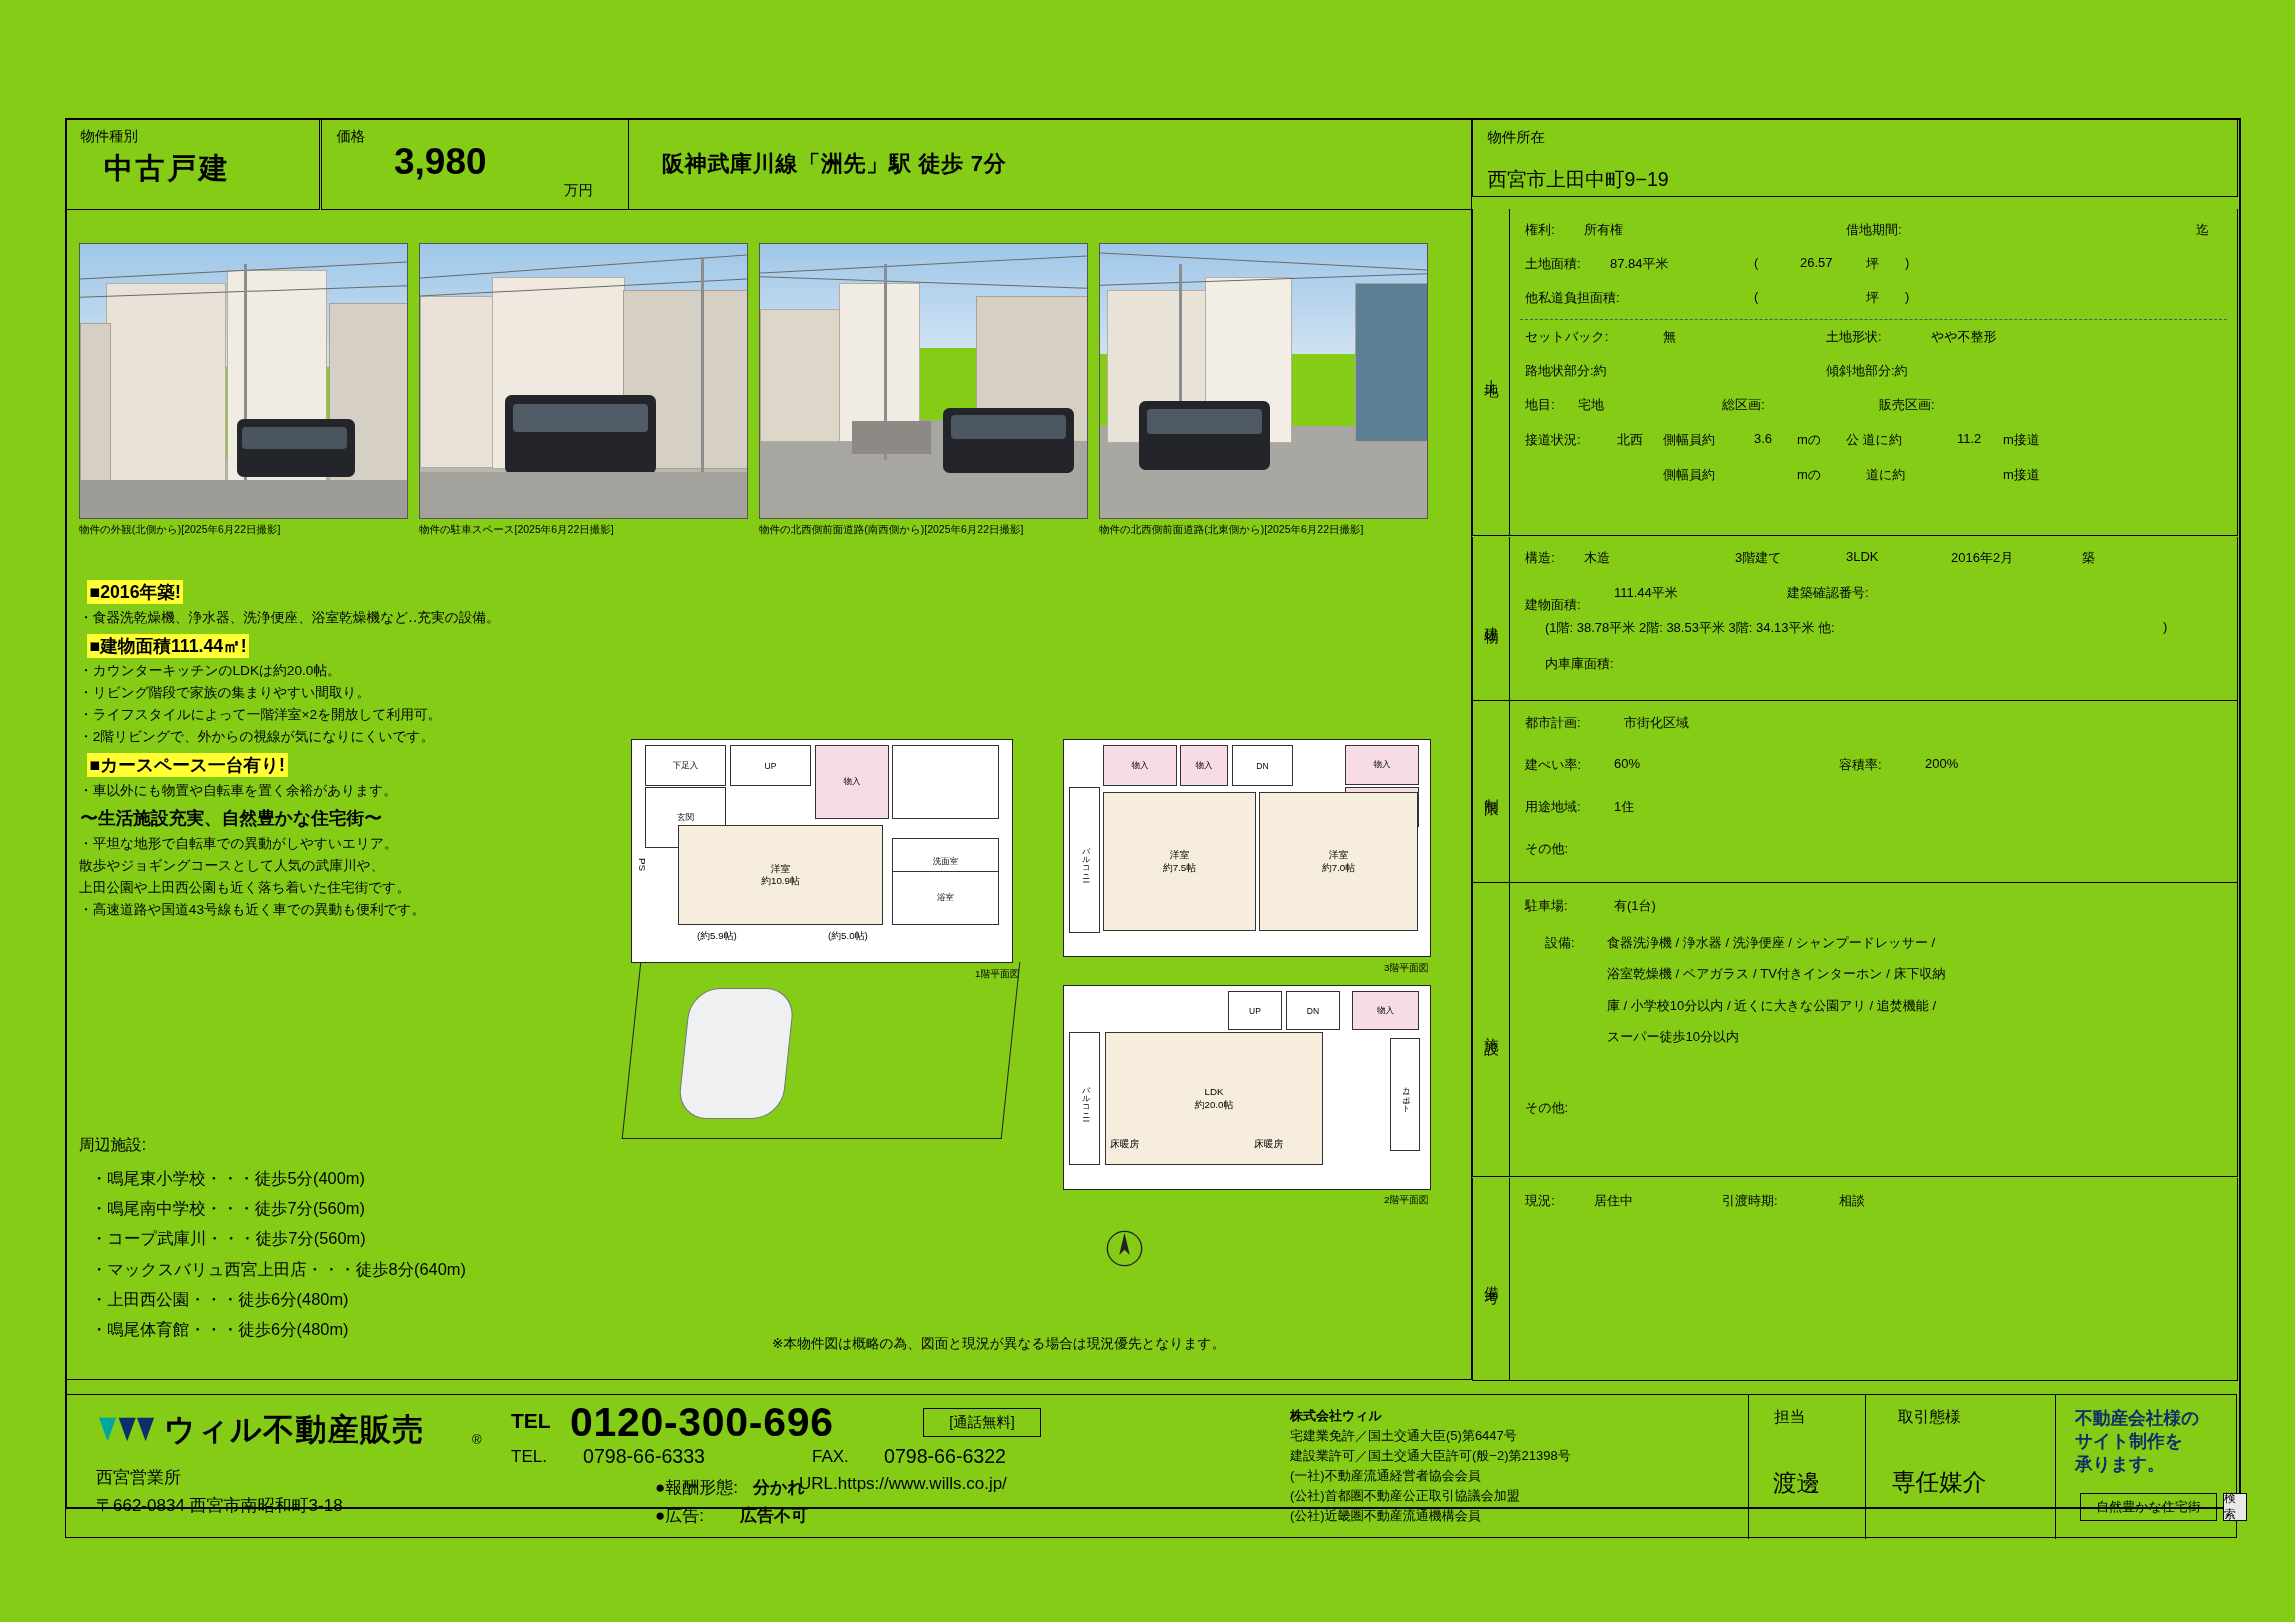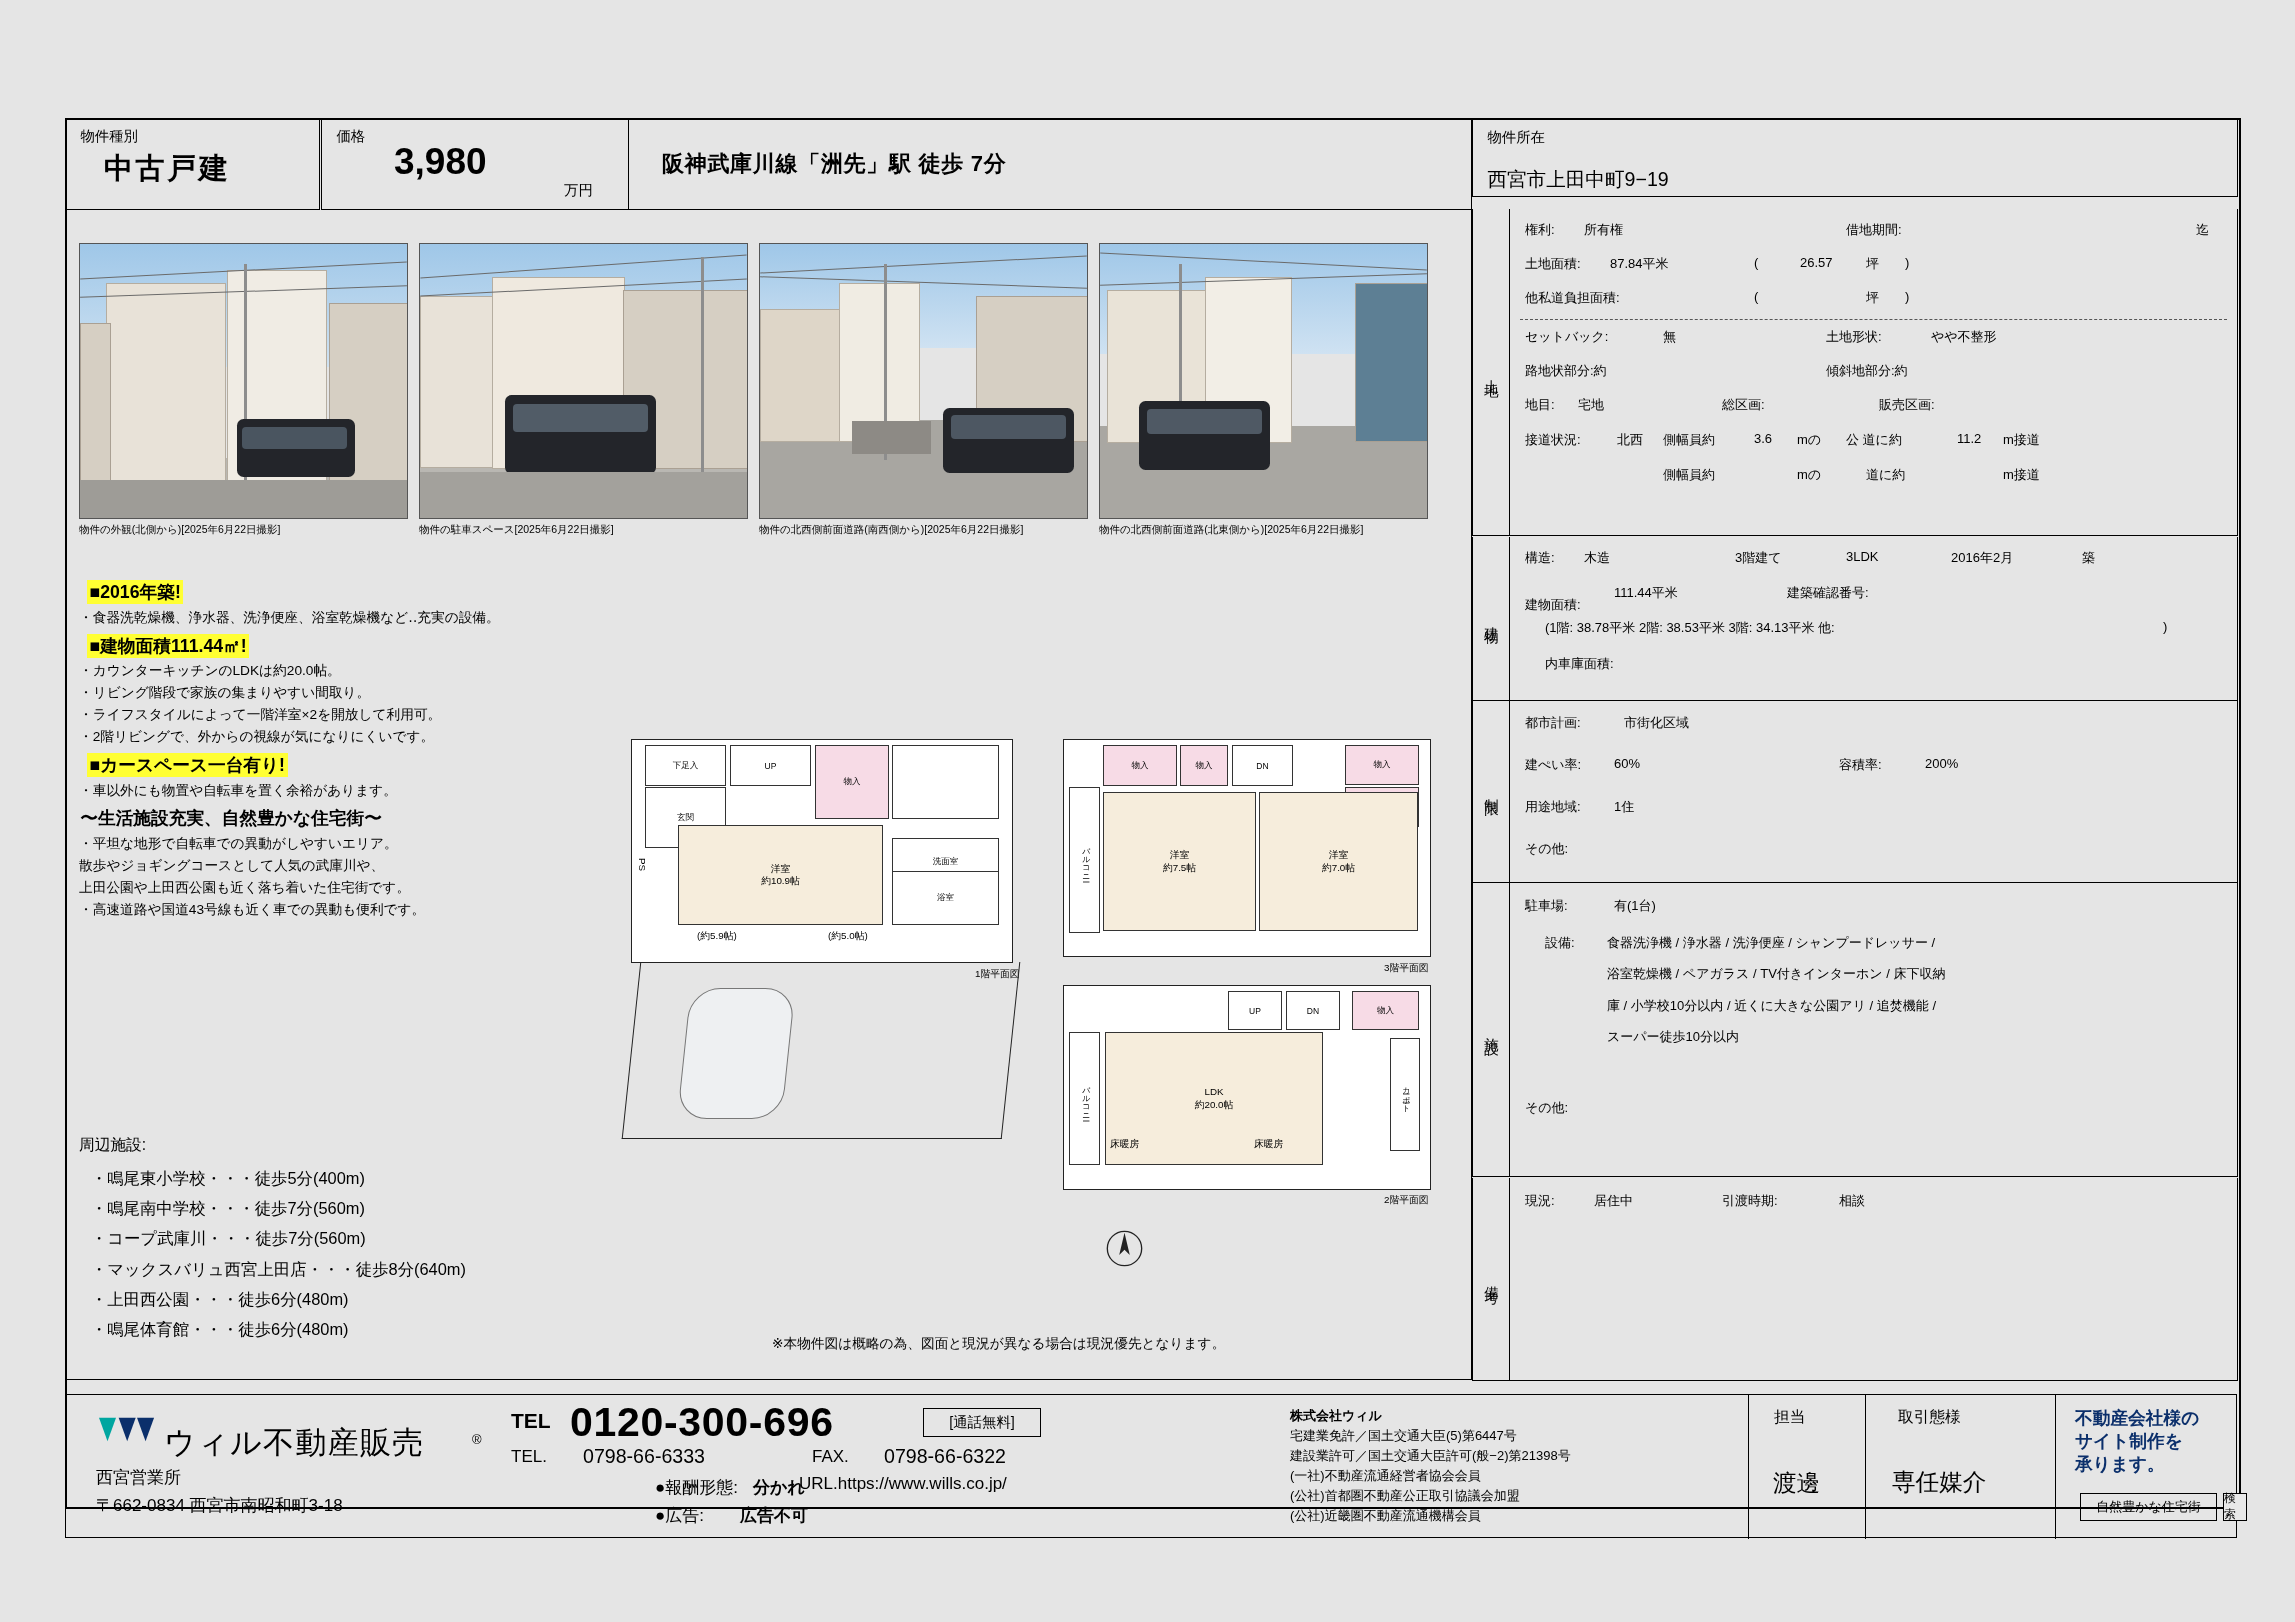--- a/index.html
+++ b/index.html
@@ -1,17 +1,17 @@
 <!DOCTYPE html>
 <html style="font-size:10.5px"><head>
 <meta charset="utf-8">
 <style>
   html,body{margin:0;padding:0;background:#ffffff;}
   body{font-family:"Liberation Sans","DejaVu Sans",sans-serif;color:#000;}
-  #page{position:relative;width:2295px;height:1622px;background:#e5e5e5;}
+  #page{position:relative;width:2295px;height:1622px;background:#84cc16;}
   .frame{position:absolute;left:65px;top:118px;width:2172px;height:1387px;border:2px solid #000;}
   .abs{position:absolute;box-sizing:border-box;}
   .bd{border:1.3px solid #000;}
   .ctr{display:flex;align-items:center;justify-content:center;}
   .vtext{writing-mode:vertical-rl;text-orientation:upright;letter-spacing:3.9px;}
   .lbl{font-size:14.4px;}
   .sm{font-size:13px;}
   .xxs{font-size:9.8px;}
   .photo{position:absolute;border:1.3px solid #555;overflow:hidden;}
   .cap{position:absolute;font-size:10.5px;line-height:1.25;}
@@ -315,21 +315,21 @@
 
   <div class="abs bd" style="left:65px;top:1394px;width:2172px;height:144px;">
 
     <div class="abs" style="left:33px;top:15.7px;width:59px;height:37px;">
       <svg width="59" height="37" viewBox="0 0 90 56">
         <polygon points="0,10 26,10 13,46" fill="#00a6a0"></polygon>
         <polygon points="30,10 56,10 43,46" fill="#0b2f6b"></polygon>
         <polygon points="58,10 84,10 71,46" fill="#0b2f6b"></polygon>
       </svg>
     </div>
-    <div class="abs" style="left:98px;top:14.4px;font-size:31px;font-weight:normal;letter-spacing:1.3px;margin-top:13px;">ウィル不動産販売</div>
+    <div class="abs" style="left:98px;top:14.4px;font-size:31px;font-weight:bold;letter-spacing:1.3px;">ウィル不動産販売</div>
     <div class="abs" style="left:406px;top:37px;font-size:13px;">®</div>
     <div class="abs" style="left:30px;top:71px;font-size:17px;">西宮営業所</div>
     <div class="abs" style="left:30px;top:99px;font-size:17px;">〒662-0834 西宮市南昭和町3-18</div>
 
     <div class="abs" style="left:445px;top:14.4px;font-size:21px;font-weight:bold;">TEL</div>
     <div class="abs" style="left:504px;top:3.9px;font-size:41px;font-weight:bold;letter-spacing:0.7px;">0120-300-696</div>
     <div class="abs bd" style="left:857px;top:13px;width:118px;height:29px;font-size:14.4px;display:flex;align-items:center;justify-content:center;border-width:0.7px;">[通話無料]</div>
 
     <div class="abs" style="left:445px;top:52px;font-size:17px;">TEL.</div>
     <div class="abs" style="left:517px;top:50px;font-size:19.6px;">0798-66-6333</div>

